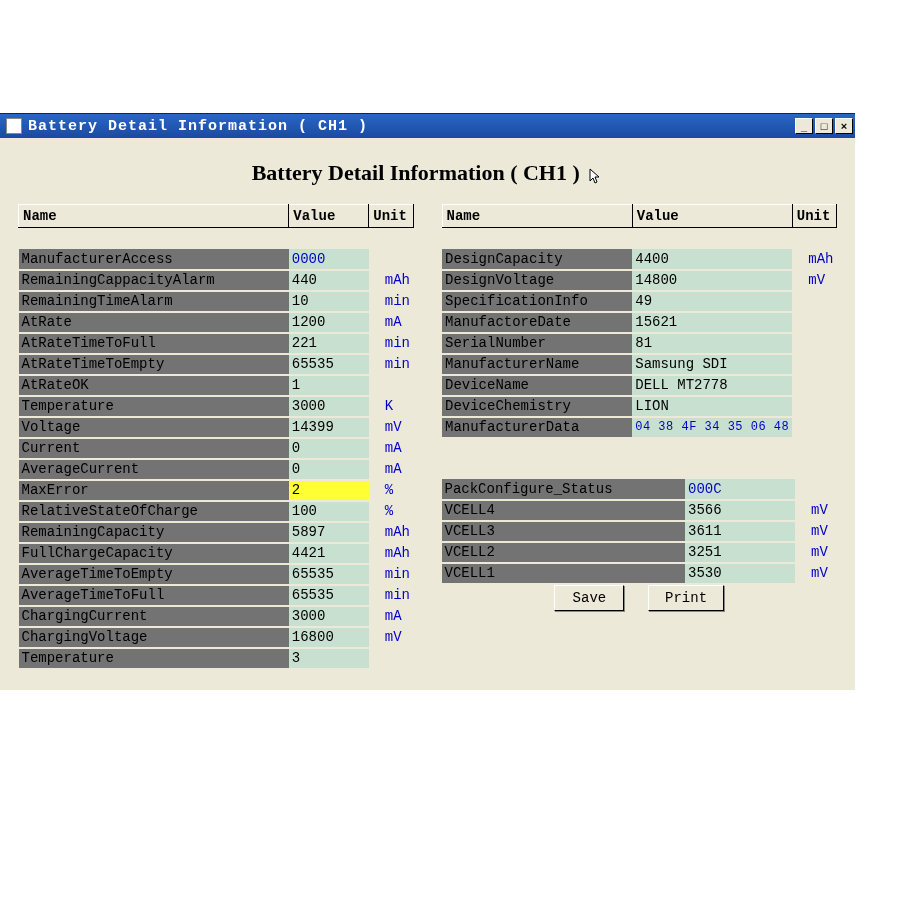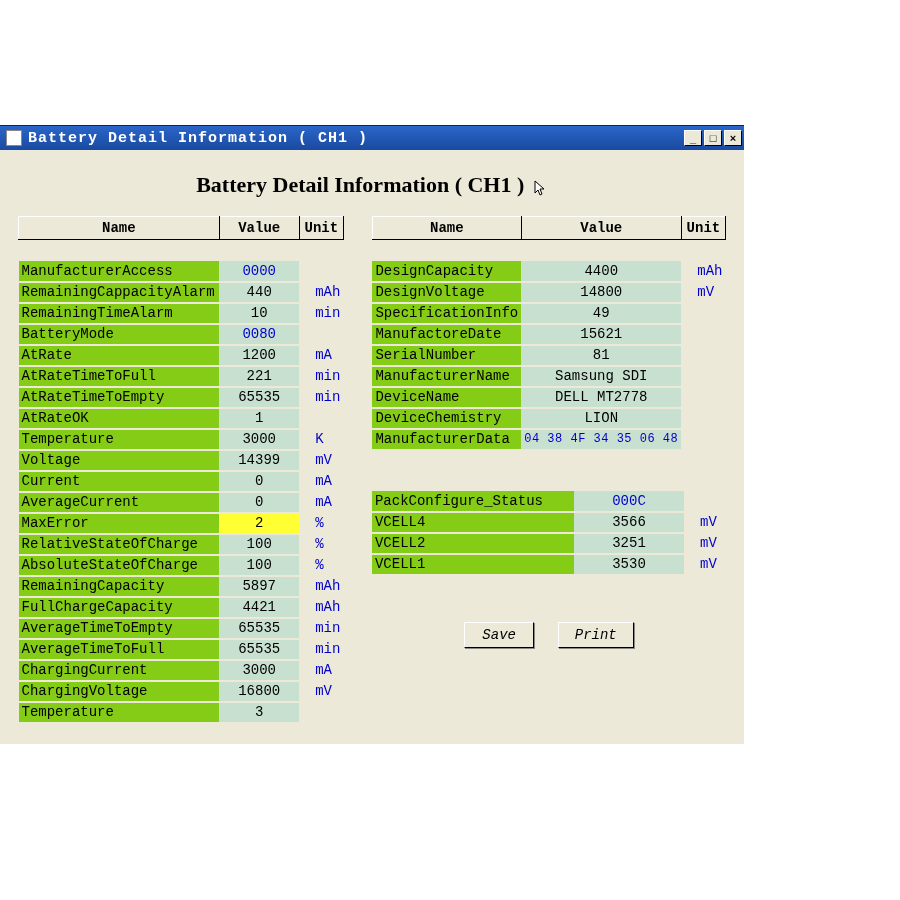--- a/index.html
+++ b/index.html
@@ -8,22 +8,22 @@
     font-family: "MS Sans Serif", "Tahoma", sans-serif;
     font-size: 13px;
     background: #fff;
     width: 900px;
     height: 900px;
     overflow: hidden;
   }
   .window {
     position: absolute;
     left: 0;
-    top: 125px;
-    width: 744px;
+    top: 113px;
+    width: 855px;
     background: #ece9d8;
     border-top: 1px solid #0a246a;
   }
   .titlebar {
     height: 24px;
     background: linear-gradient(to right, #0a246a, #3a6ea5 40%, #0a246a);
     background: #2a66c8;
     background: linear-gradient(to bottom, #2a66c8, #1a4aa0);
     display: flex;
     align-items: center;
@@ -75,59 +75,57 @@
     font-family: "SimSun","Courier New", monospace;
     font-size: 14px;
   }
   .tbl th {
     background: #ece9d8;
     border: 1px solid #000;
     border-top-color:#fff; border-left-color:#fff;
     font-family: "SimSun","Courier New", monospace;
     font-weight: bold;
     padding: 3px 4px;
-    text-align: center;
+    text-align: left;
   }
   .spacer-row td { height: 10px; border: none; }
   .tbl td {
     padding: 1px 3px;
     height: 21px;
     vertical-align: middle;
   }
   td.name {
-    background: #84cc16;
+    background: #737373;
     border-bottom: 2px solid #ece9d8;
     color: #000;
     white-space: nowrap;
     margin-left: 19px;
   }
   td.value {
     background: #c8e0d0;
     border-bottom: 2px solid #ece9d8;
-    text-align: center;
+    text-align: left;
     color: #000;
     white-space: nowrap;
   }
   td.value.blue { color: #0000cc; }
   td.value.wide { font-size: 12px; letter-spacing: 0.5px; color:#0000cc;margin-left:6px; }
   td.value.yellow { background: #ffff33; }
   td.unit {
     color: #0000cc;
     padding-left: 16px;
     width: 40px;
   }
   .col-name { width: auto; }
   .col-value { width: 80px; }
   .col-unit { width: 42px; }
   .right-col .col-value { width: 110px; }
   .group-gap { height: 40px; }
   .buttons {
     text-align: center;
-    margin-top: 46px;
-    font-style: italic;
   }
   .btn {
     display:inline-block;
     min-width: 70px;
     padding: 4px 16px;
     margin: 0 10px;
     background: #ece9d8;
     border: 1px solid #000;
     border-top-color:#fff; border-left-color:#fff;
     box-shadow: 1px 1px 0 #888;
@@ -193,25 +191,20 @@
                 <td class="name">RemainingCappacityAlarm</td>
                 <td class="value">440</td>
                 <td class="unit">mAh</td>
               </tr>
               <tr>
                 <td class="name">RemainingTimeAlarm</td>
                 <td class="value">10</td>
                 <td class="unit">min</td>
               </tr>
               <tr>
-                <td class="name">BatteryMode</td>
-                <td class="value blue">0080</td>
-                <td class="unit"></td>
-              </tr>
-              <tr>
                 <td class="name">AtRate</td>
                 <td class="value">1200</td>
                 <td class="unit">mA</td>
               </tr>
               <tr>
                 <td class="name">AtRateTimeToFull</td>
                 <td class="value">221</td>
                 <td class="unit">min</td>
               </tr>
               <tr>
@@ -244,25 +237,20 @@
                 <td class="value">0</td>
                 <td class="unit">mA</td>
               </tr>
               <tr>
                 <td class="name">MaxError</td>
                 <td class="value yellow">2</td>
                 <td class="unit">%</td>
               </tr>
               <tr>
                 <td class="name">RelativeStateOfCharge</td>
-                <td class="value">100</td>
-                <td class="unit">%</td>
-              </tr>
-              <tr>
-                <td class="name">AbsoluteStateOfCharge</td>
                 <td class="value">100</td>
                 <td class="unit">%</td>
               </tr>
               <tr>
                 <td class="name">RemainingCapacity</td>
                 <td class="value">5897</td>
                 <td class="unit">mAh</td>
               </tr>
               <tr>
                 <td class="name">FullChargeCapacity</td>
@@ -381,20 +369,25 @@
                 <td class="name">PackConfigure_Status</td>
                 <td class="value blue">000C</td>
                 <td class="unit"></td>
               </tr>
               <tr>
                 <td class="name">VCELL4</td>
                 <td class="value">3566</td>
                 <td class="unit">mV</td>
               </tr>
               <tr>
+                <td class="name">VCELL3</td>
+                <td class="value">3611</td>
+                <td class="unit">mV</td>
+              </tr>
+              <tr>
                 <td class="name">VCELL2</td>
                 <td class="value">3251</td>
                 <td class="unit">mV</td>
               </tr>
               <tr>
                 <td class="name">VCELL1</td>
                 <td class="value">3530</td>
                 <td class="unit">mV</td>
               </tr>
             </tbody>

